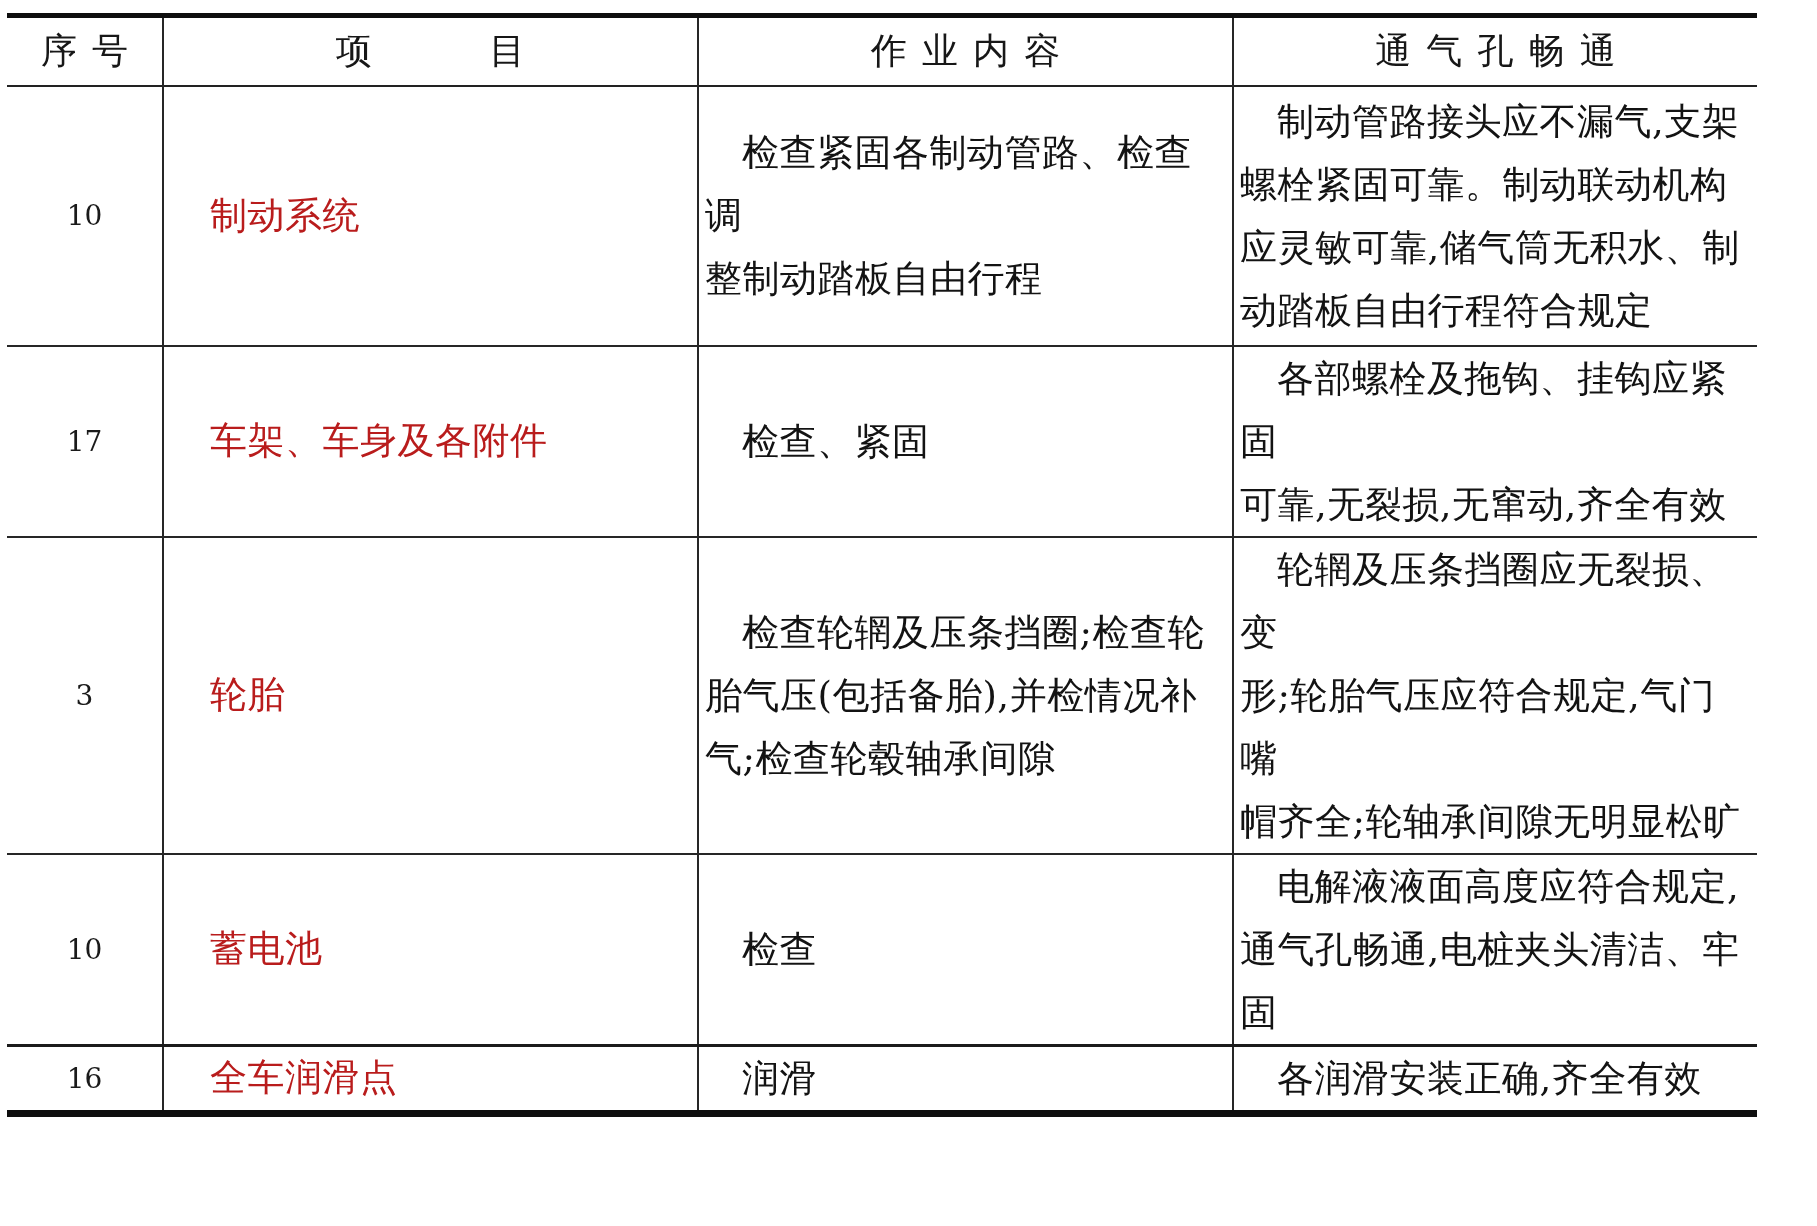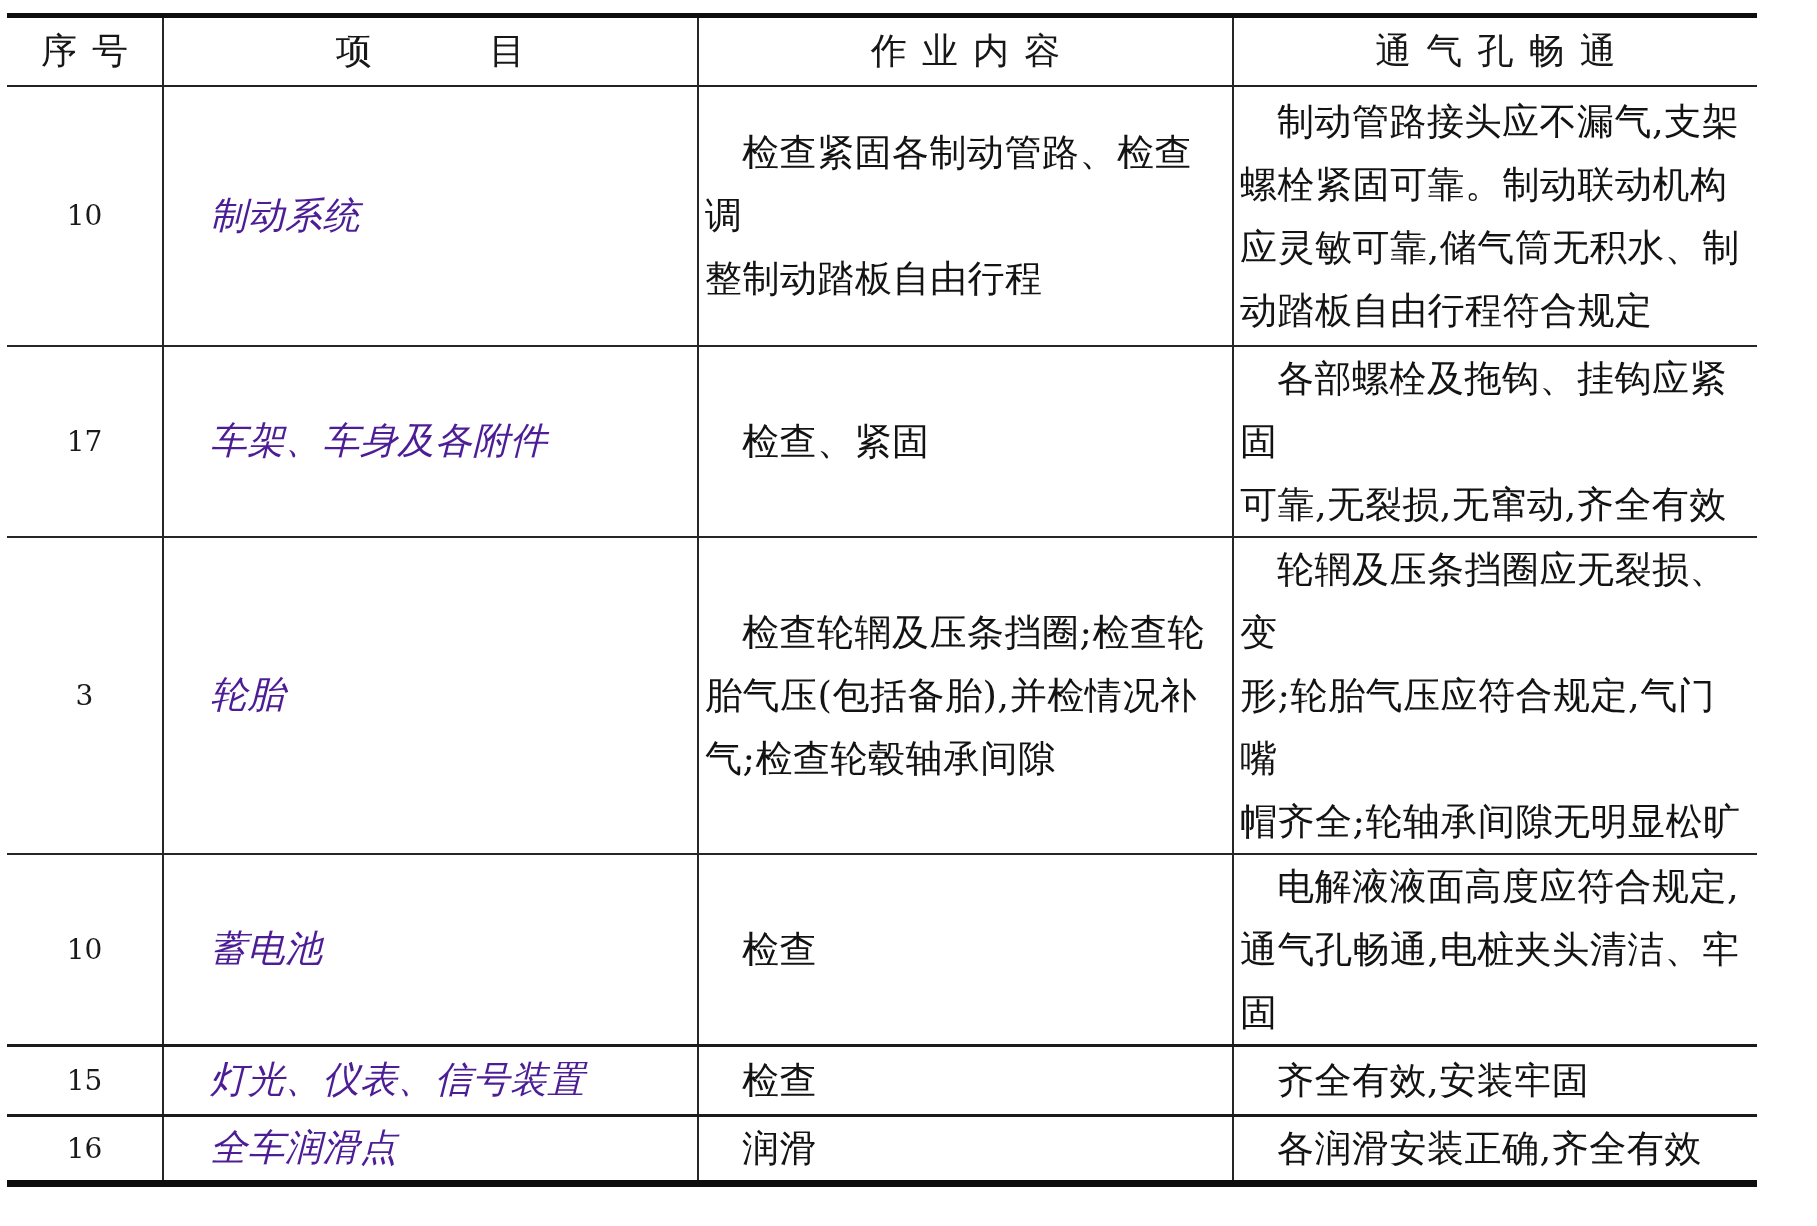--- a/index.html
+++ b/index.html
@@ -47,22 +47,21 @@
   tr.h65{height:65px;}
   td.c-no{
     text-align:center;
     font-size:28px;
     color:#1a1a1a;
   }
   td.c-item{
     padding-left:46px;
     font-size:37px;
     letter-spacing:0.5px;
-    color:#4c1d95;
-    font-style:italic;
+    color:#b91c1c;
   }
   td.c-work,td.c-req{
     font-size:37px;
     line-height:63px;
     padding:0 6px;
     color:#131313;
   }
   .para{
     white-space:pre-line;
     text-indent:1em;
@@ -137,30 +136,20 @@
       <td class="c-item">蓄电池</td>
       <td class="c-work">
             <div class="para">检查</div>
           </td>
       <td class="c-req">
             <div class="para">电解液液面高度应符合规定,
 通气孔畅通,电桩夹头清洁、牢固</div>
           </td>
     </tr>
 
-    <tr class="rB h70">
-      <td class="c-no">15</td>
-      <td class="c-item">灯光、仪表、信号装置</td>
-      <td class="c-work">
-            <div class="para">检查</div>
-          </td>
-      <td class="c-req">
-            <div class="para">齐全有效,安装牢固</div>
-          </td>
-    </tr>
 
     <tr class="rA h65">
       <td class="c-no">16</td>
       <td class="c-item">全车润滑点</td>
       <td class="c-work">
             <div class="para">润滑</div>
           </td>
       <td class="c-req">
             <div class="para">各润滑安装正确,齐全有效</div>
           </td>

